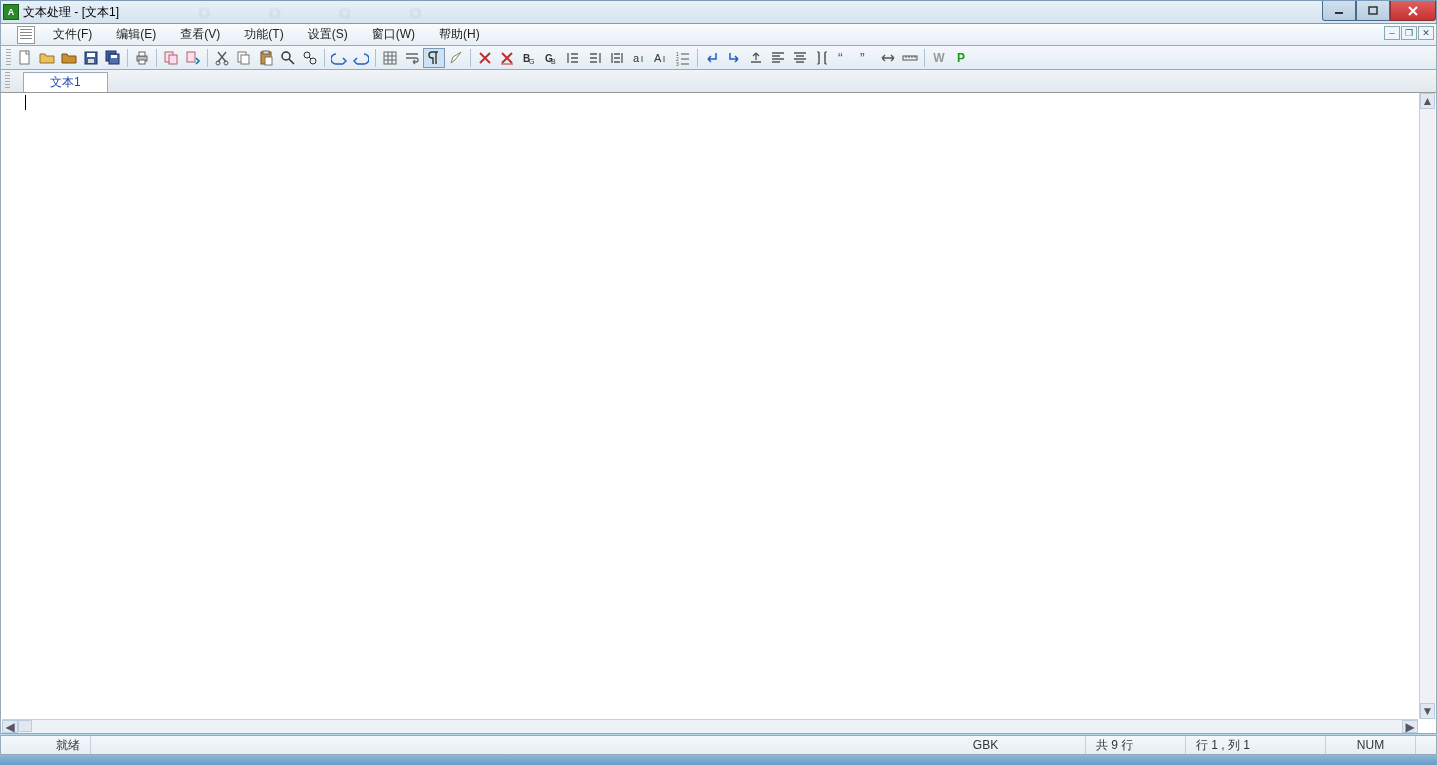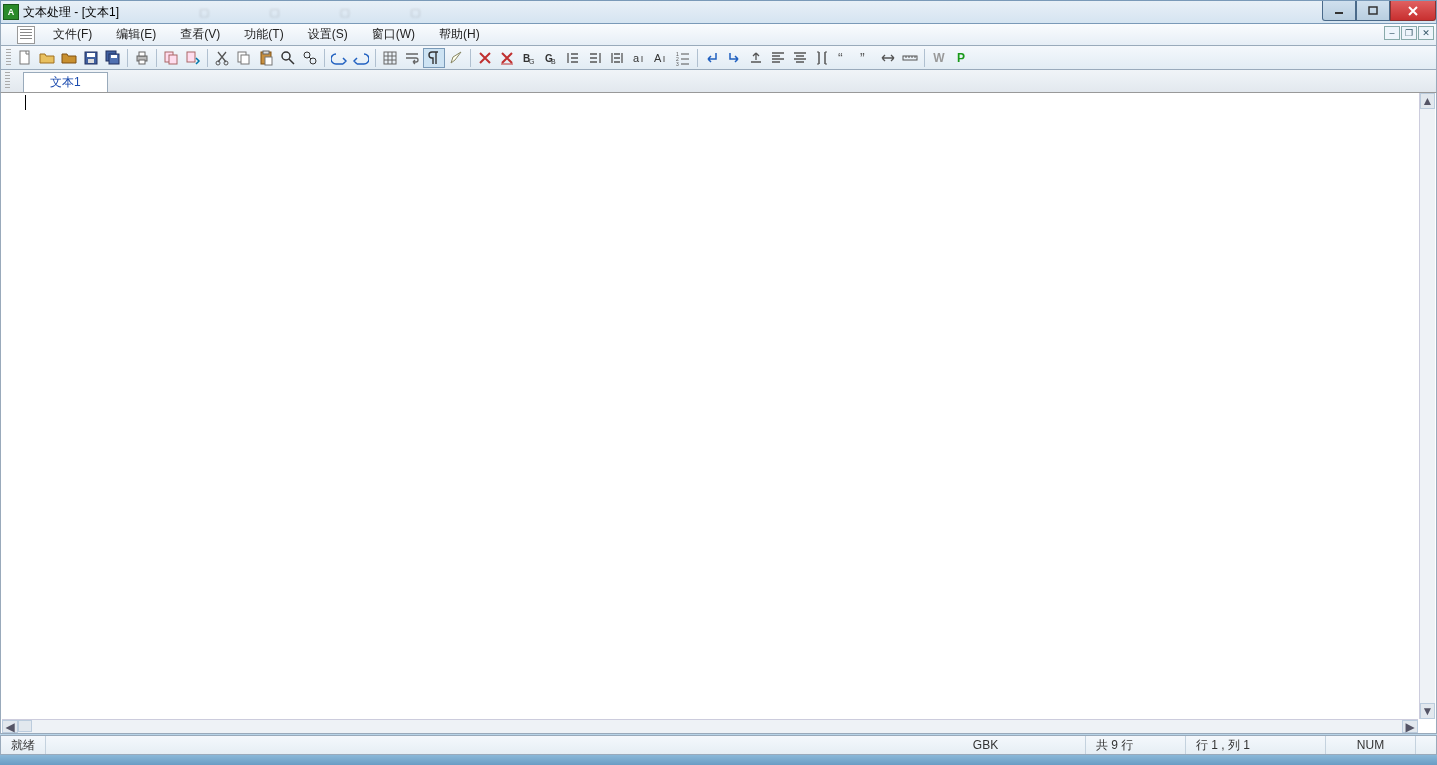--- a/index.html
+++ b/index.html
@@ -43,21 +43,21 @@
 .vscroll{ position:absolute; right:1px; top:0; bottom:14px; width:16px; background:#eef2f6; border-left:1px solid #ccd;}
 .vscroll .arrow{ height:16px; display:flex;align-items:center;justify-content:center;color:#556;background:#e2e8ee;border:1px solid #bcd;}
 .vscroll .track{ position:absolute; top:16px; bottom:16px; left:0; right:0;}
 .vscroll .down{ position:absolute; bottom:0; left:0; right:0;}
 .hscroll{ position:absolute; left:1px; right:18px; bottom:0; height:14px; background:#eef2f6; border-top:1px solid #ccd; display:flex;}
 .hscroll .arrow{ width:16px; display:flex;align-items:center;justify-content:center;color:#556;background:#e2e8ee;border:1px solid #bcd;}
 .hscroll .thumb{ width:14px;height:12px;background:#e2e8ee;border:1px solid #bcd;margin-left:0;}
 .hscroll .track{ flex:1;}
 
 
-.statusbar{ position:absolute; left:0; right:0; bottom:10px; height:20px; background:linear-gradient(#f4f8fc,#e6eef4); border:1px solid #9ab; display:flex; align-items:center; font-size:12px; color:#333; }
+.statusbar{ position:absolute; left:0; right:0; bottom:10px; height:20px; background:linear-gradient(#f4f8fc,#e6eef4); border:1px solid #9ab; display:flex; align-items:center; font-size:12px; color:#333;padding-left:45px; }
 .sb-cell{ padding:0 10px; border-right:1px solid #c4d2de; height:100%; display:flex; align-items:center;}
 .sb-cell.ready{ flex:0 0 auto; }
 .sb-spacer{ flex:1; }
 .bottom-strip{ position:absolute; left:0; right:0; bottom:0; height:10px; background:linear-gradient(#8ab8d8,#6a9cc4);}
 </style>
 </head>
 <body>
 
 <div class="titlebar">
   <div class="app-icon">A</div>

